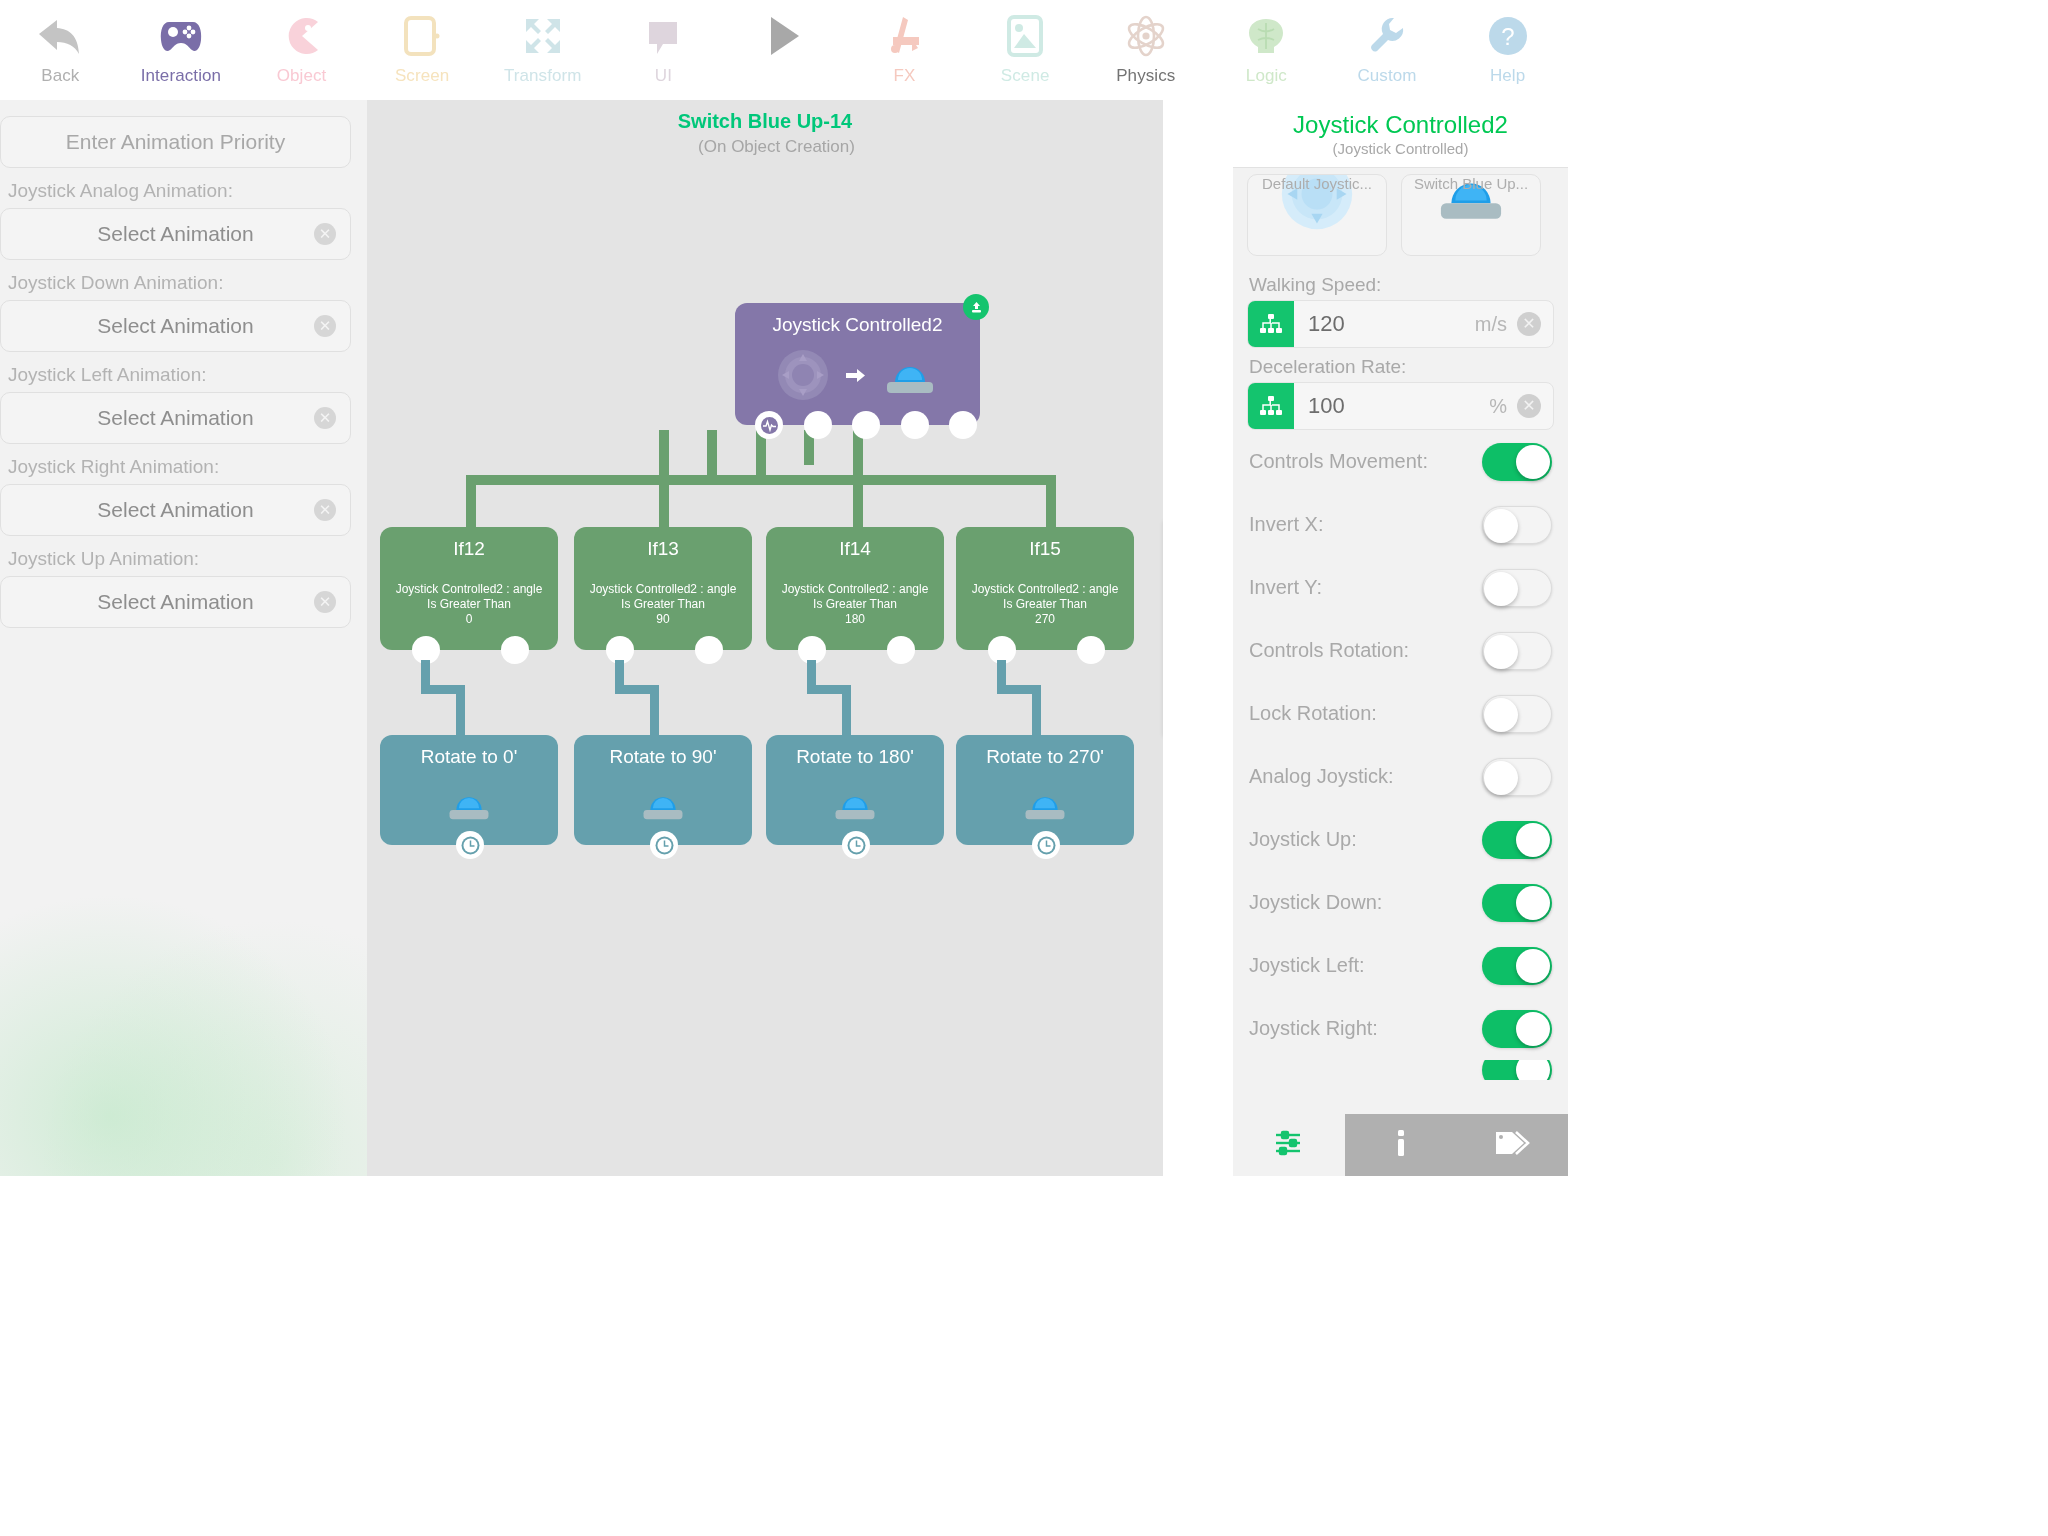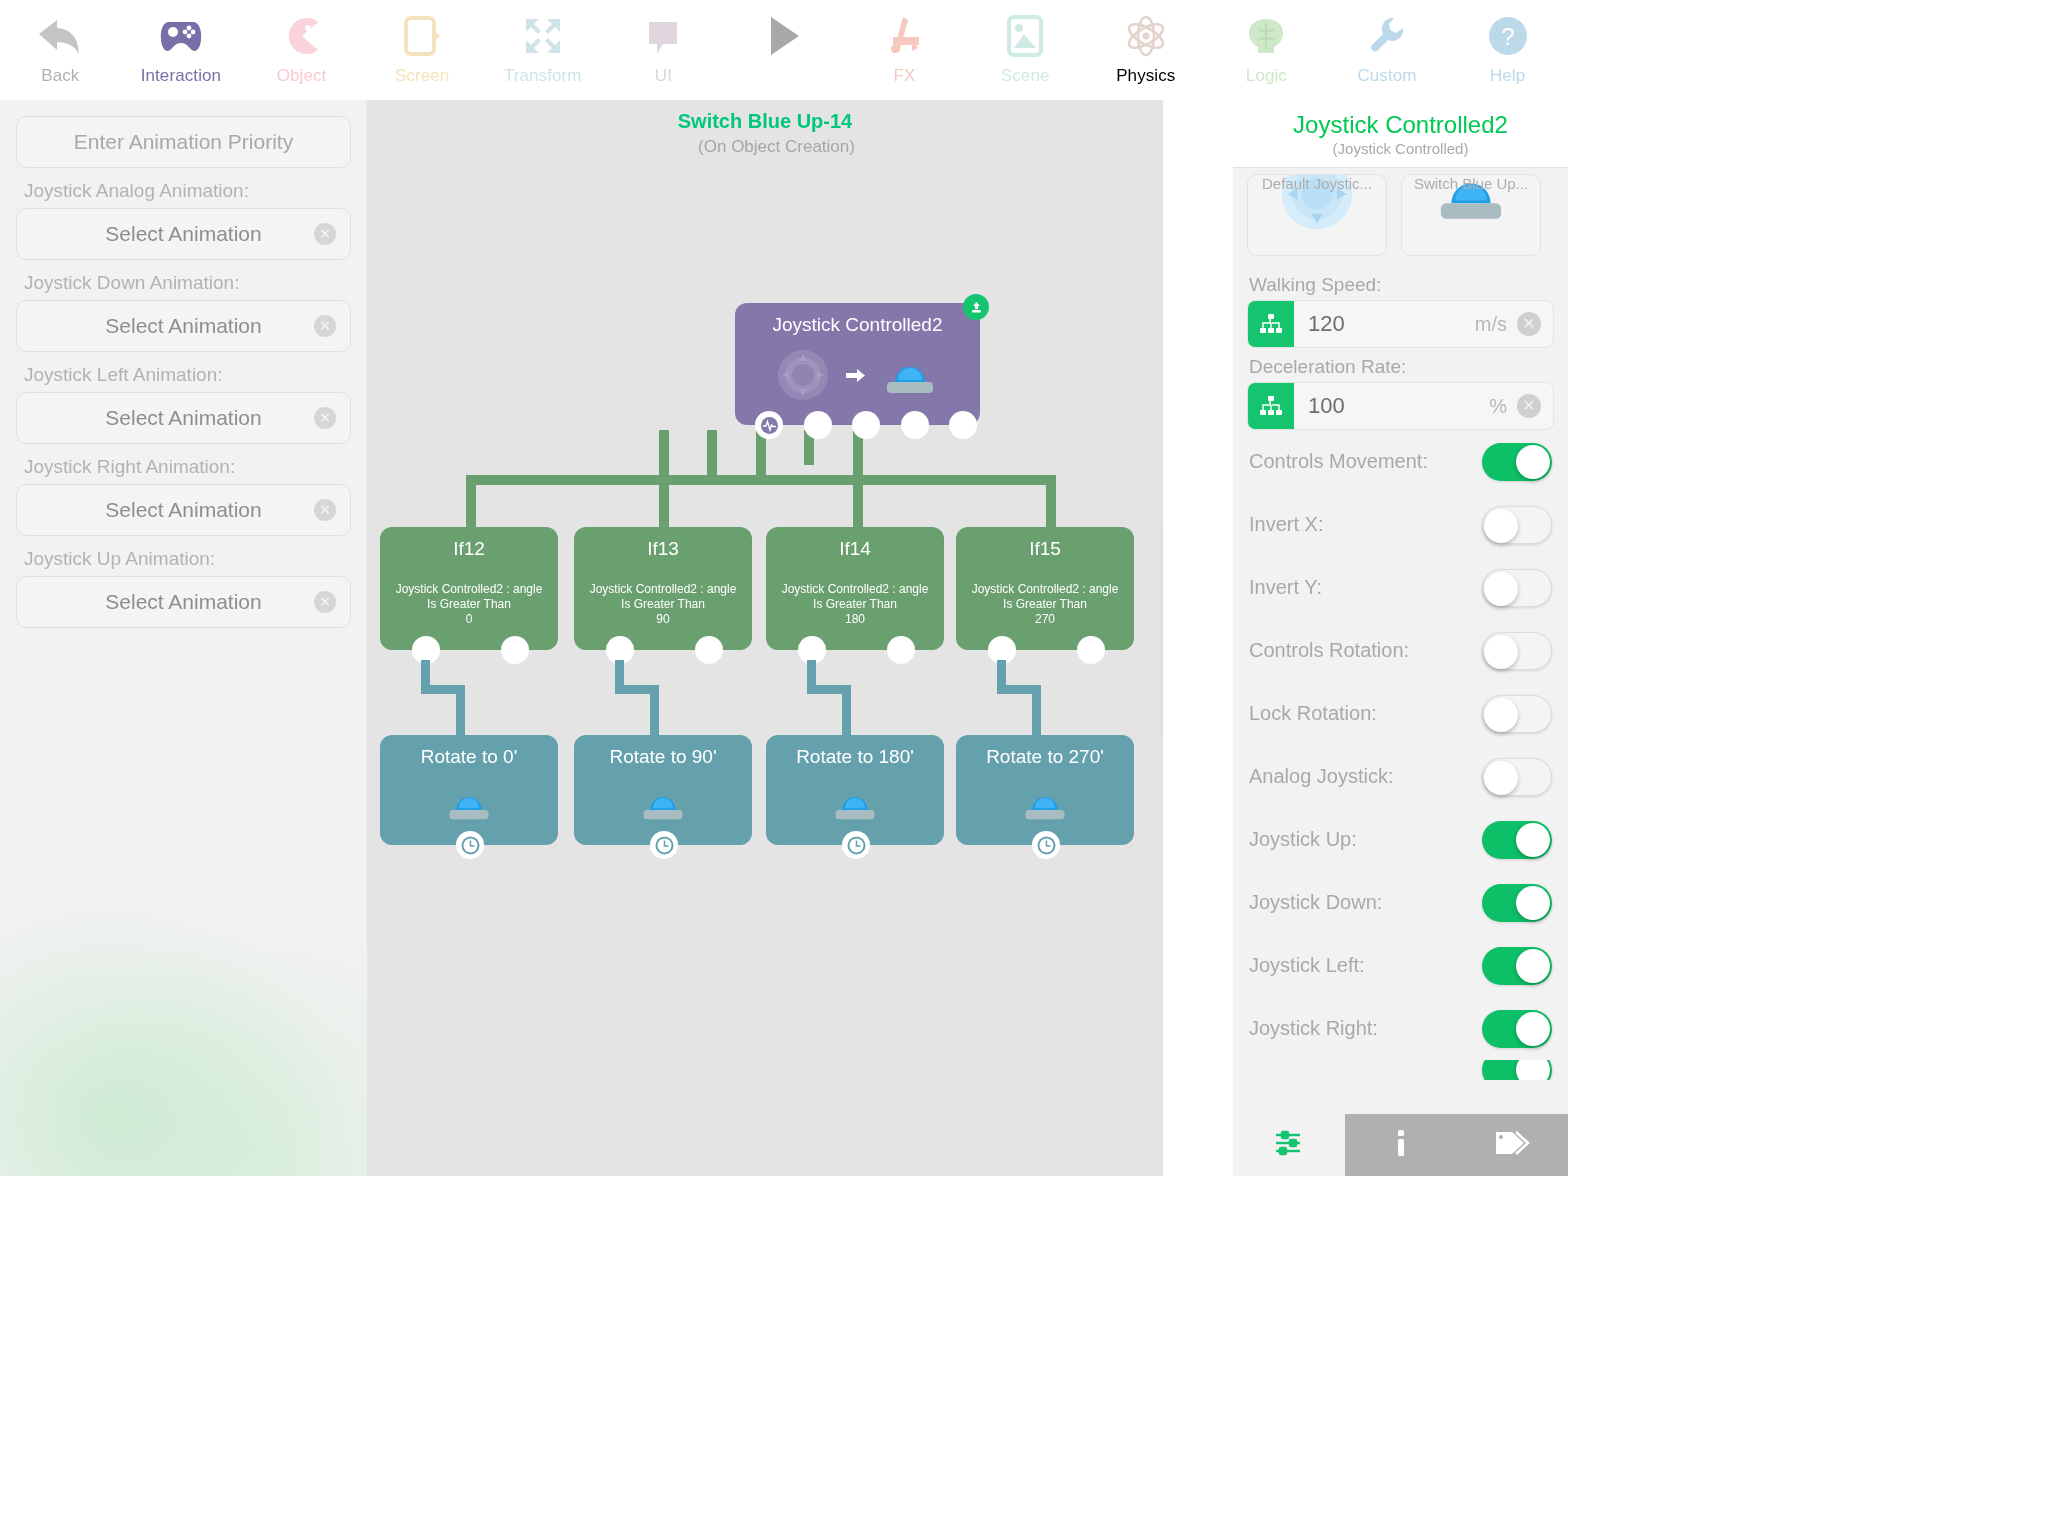--- a/index.html
+++ b/index.html
@@ -27,21 +27,21 @@
   
   .left-panel {
     position:absolute; left:0; top:100px; width:367px; height:1076px;
     background:#f2f2f2; overflow:hidden; z-index:10;
   }
   .lp-header {
     height:72px; background:#fff; display:flex; align-items:center;
     justify-content:center; border-bottom:1px solid #e2e2e2;
   }
   .lp-title { color:#00c853; font-size:26px; }
-  .lp-body { padding:12px 16px 0 16px; }
+  .lp-body { padding:12px 16px 0 0; }
   .field-box {
     height:52px; border:1px solid #e0e0e0; border-radius:10px;
     background:#f4f4f4; display:flex; align-items:center;
     justify-content:center; position:relative; margin-bottom:6px;
   }
   .field-box .txt { font-size:21px; color:#a8a8a8; }
   .field-box.filled .txt { color:#8e8e8e; }
   .clear-x {
     position:absolute; right:14px; top:50%; transform:translateY(-50%);
     width:22px; height:22px; border-radius:50%; background:#d6d6d6;
@@ -263,21 +263,21 @@
 
     <div class="tb-item">
       <div class="tb-icon">
         <svg width="44" height="44" viewBox="0 0 44 44" stroke="#e4d3cb" stroke-width="2.6" fill="none">
           <ellipse cx="22" cy="22" rx="8" ry="19"></ellipse>
           <ellipse cx="22" cy="22" rx="8" ry="19" transform="rotate(60 22 22)"></ellipse>
           <ellipse cx="22" cy="22" rx="8" ry="19" transform="rotate(120 22 22)"></ellipse>
           <circle cx="22" cy="22" r="3.6" fill="#e4d3cb" stroke="none"></circle>
         </svg>
       </div>
-      <div class="tb-label" style="color:#000000">Physics</div>
+      <div class="tb-label" style="color:#737373">Physics</div>
     </div>
 
     <div class="tb-item">
       <div class="tb-icon">
         <svg width="42" height="40" viewBox="0 0 42 40">
             <path d="M21 3 C12 3 4 8 4 17 C4 24 9 29 13 31 L13 37 L29 37 L29 31 C33 29 38 24 38 17 C38 8 30 3 21 3 Z" fill="#cfe8c9"></path>
             <path d="M21 7 V33 M13 13 Q21 18 29 13 M13 24 Q21 20 29 24" stroke="#b9dcb2" stroke-width="1.8" fill="none"></path>
           </svg>
       </div>
       <div class="tb-label" style="color:#cfe8c9">Logic</div>

